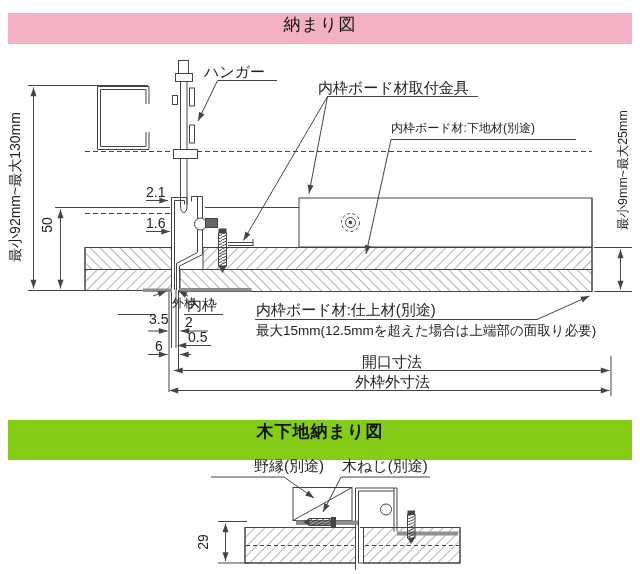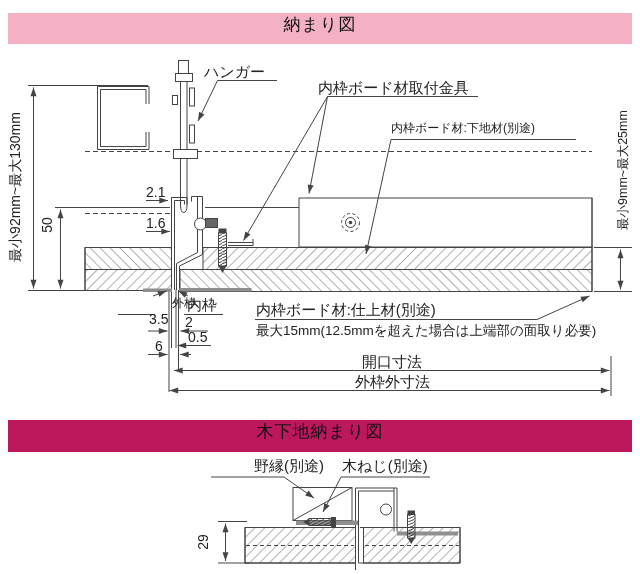--- a/index.html
+++ b/index.html
@@ -12,21 +12,21 @@
   .lbl.rot{transform:translate(-50%,-50%) rotate(-90deg);}
 </style>
 </head>
 <body>
 
 <div class="page">
 
   <div class="band" style="top:13px;height:31px;background:#f4b1c3;">
     <span>納まり図</span>
   </div>
-  <div class="band" style="top:420px;height:32px;background:#be185d;">
+  <div class="band" style="top:420px;height:40px;background:#84cc16;font-weight:bold;">
     <span>木下地納まり図</span>
   </div>
 
   <svg class="draw" width="640" height="574" viewBox="0 0 640 574">
     <defs>
       <marker id="arw" viewBox="0 0 10 8" markerWidth="10" markerHeight="8" refX="9.3" refY="4" orient="auto-start-reverse" markerUnits="userSpaceOnUse">
         <path d="M0.6,1 L9.3,4 L0.6,7 Z" fill="#444"></path>
       </marker>
       <pattern id="hF" width="7" height="7" patternUnits="userSpaceOnUse" patternTransform="rotate(45)">
         <line x1="0" y1="0" x2="0" y2="7" stroke="#555" stroke-width="0.9"></line>

